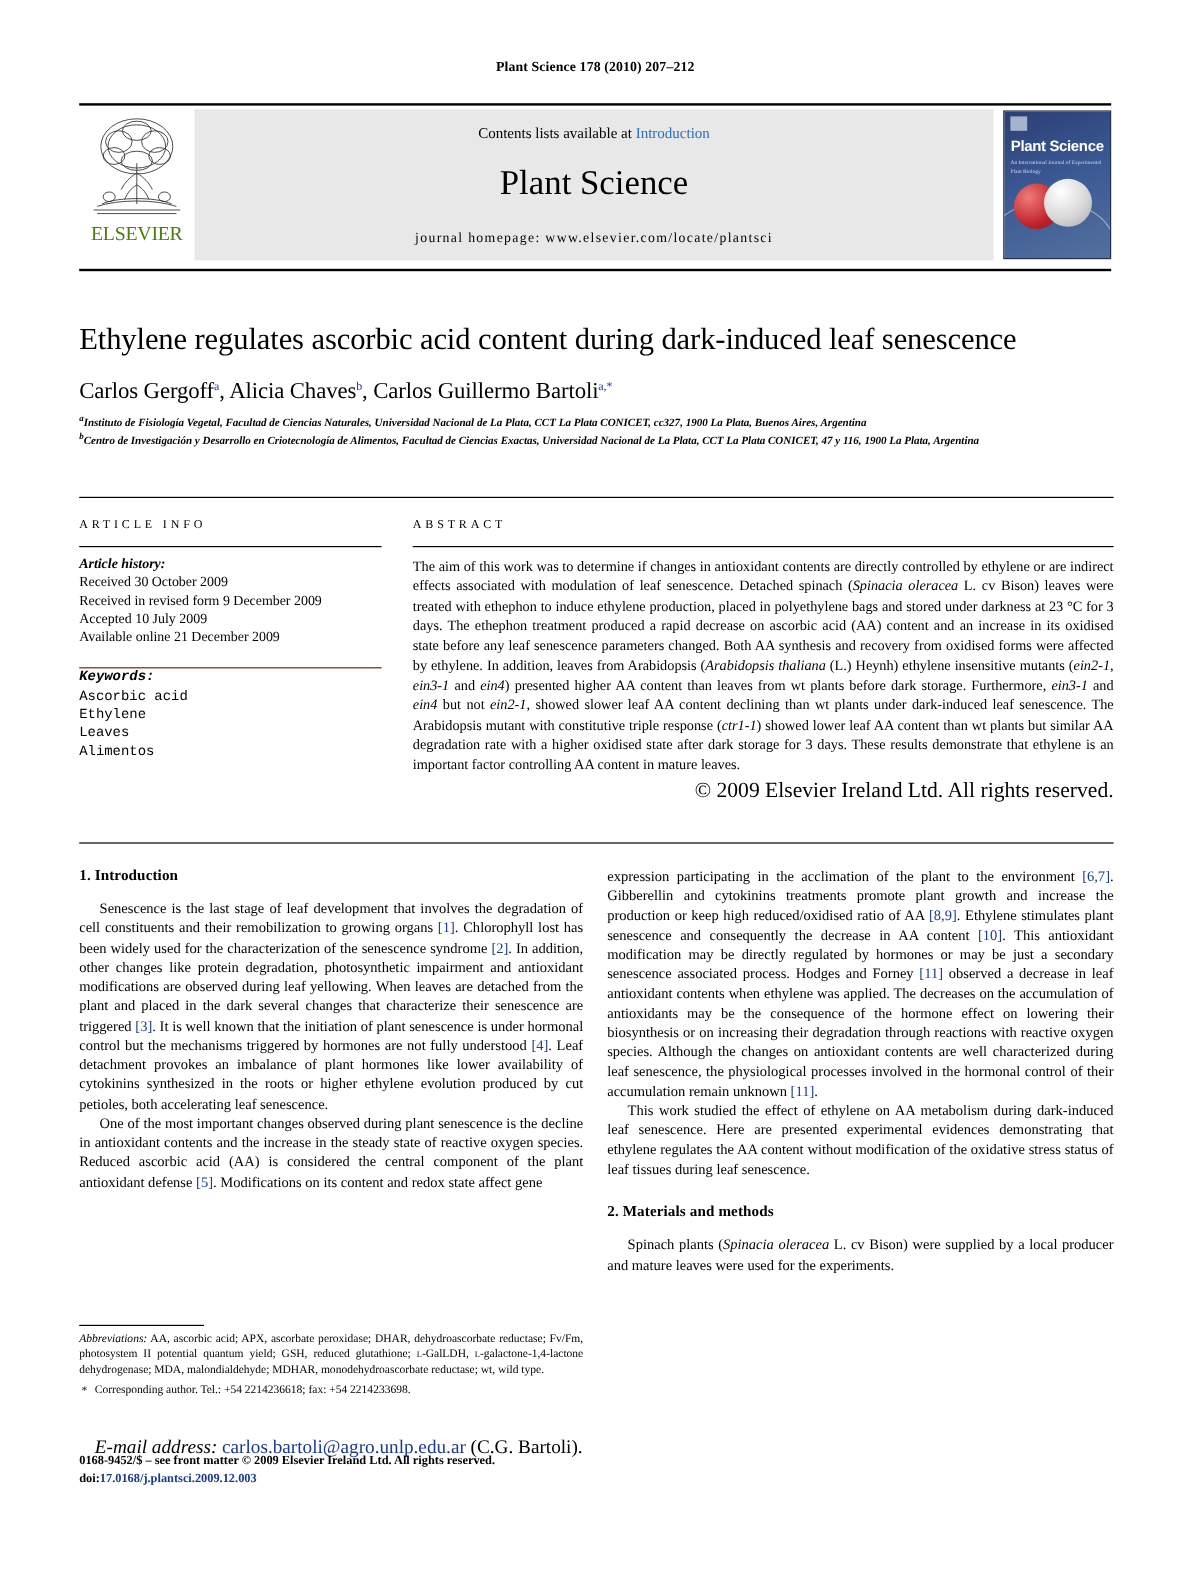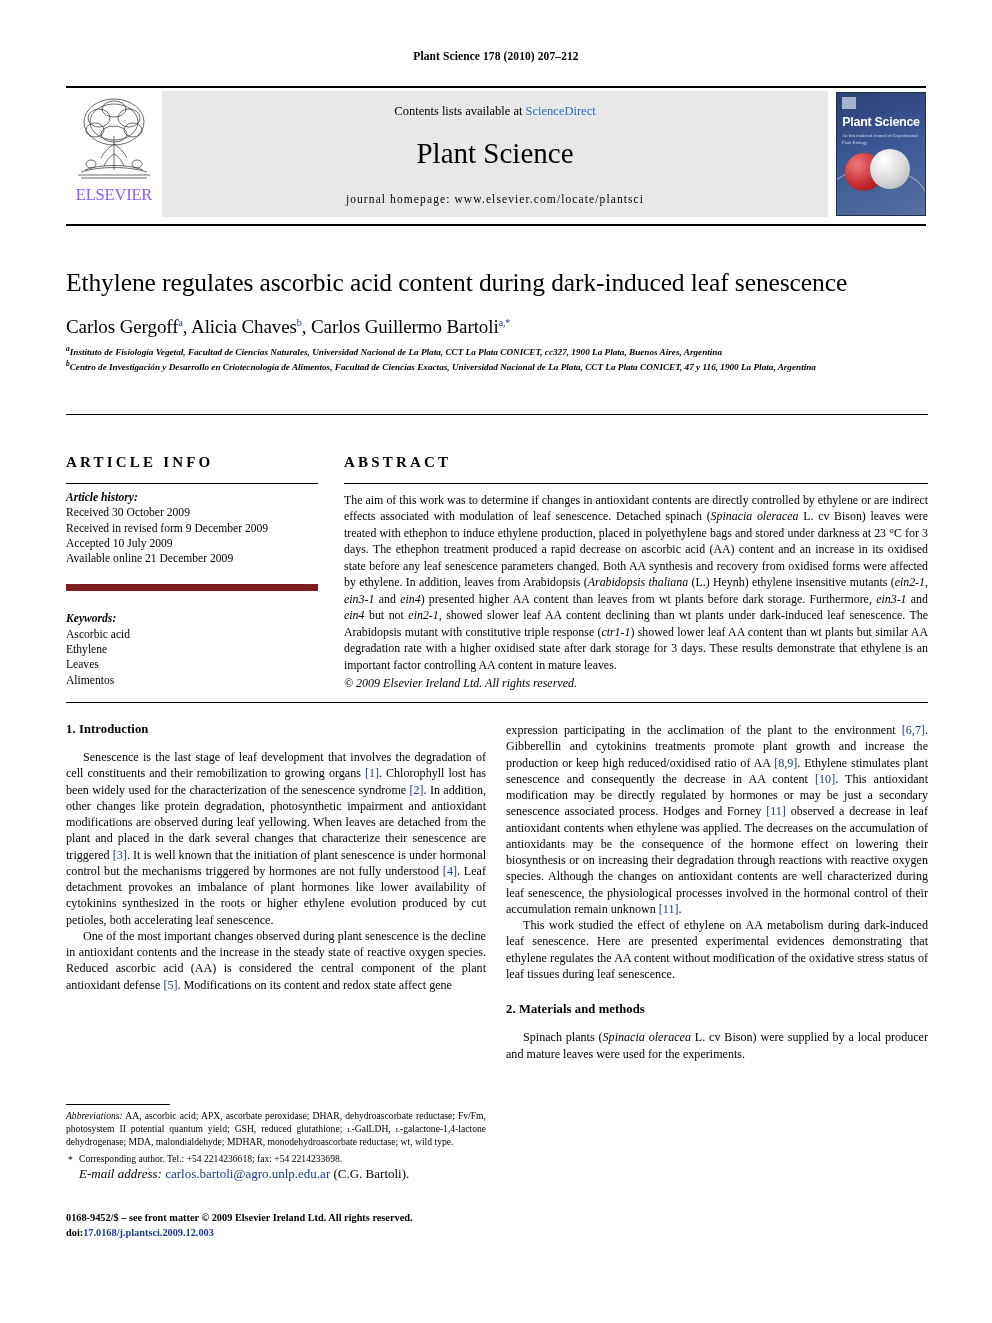--- a/index.html
+++ b/index.html
@@ -61,21 +61,21 @@
     justify-content: flex-start;
   }
   .elsevier-tree {
     width: 78px;
     height: 92px;
   }
   .elsevier-word {
     font-family: "Liberation Serif", serif;
     font-size: 16.5px;
     letter-spacing: -0.2px;
-    color: #8b5cf6;
+    color: #4d7c0f;
     font-weight: normal;
     margin-top: 1px;
     white-space: nowrap;
   }
   .masthead-center {
     flex: 1 1 auto;
     background: #e8e8e8;
     position: relative;
     margin: 3px 0 3px 0;
   }
@@ -209,59 +209,58 @@
     position: absolute;
     left: 66px; top: 432px;
     width: 252px;
   }
   .col-abs {
     position: absolute;
     left: 344px; top: 432px;
     width: 584px;
   }
   .sec-head {
-    font-size: 15px;
-    font-weight: bold;
+    font-size: 10px;
+    font-weight: normal;
     letter-spacing: 3.2px;
     text-transform: uppercase;
     font-family: "Liberation Serif", serif;
-    margin-top: 22px;
   }
   .hr-under {
     border-top: 1px solid #000;
     margin-top: 12px;
   }
   .info-body {
     font-size: 11.6px;
     line-height: 1.32;
     margin-top: 6px;
   }
   .info-body .lead {
     font-style: italic;
     font-weight: bold;
   }
   .info-block2 {
     margin-top: 18px;
-    padding-top: 20px;
-    border-top: 7px solid #7f1d1d;
+    padding-top: 0;
+    border-top: 1px solid #7f1d1d;
     font-size: 11.6px;
     line-height: 1.32;
+    font-family: Liberation Mono, monospace;
   }
   .abstract-body {
     font-size: 11.9px;
     line-height: 1.385;
     text-align: justify;
     margin-top: 8px;
   }
   .abstract-body i { font-style: italic; }
   .copyright {
-    text-align: left;
-    font-size: 12px;
+    text-align: right;
+    font-size: 18px;
     margin-top: 3px;
-    font-style: italic;
   }
 
   
   .body-left {
     position: absolute;
     left: 66px; top: 722px;
     width: 420px;
   }
   .body-right {
     position: absolute;
@@ -317,22 +316,23 @@
     line-height: 1.4;
     margin-top: 4px;
     padding-left: 13px;
     position: relative;
   }
   .fn-corr .star {
     position: absolute;
     left: 2px; top: 1px;
   }
   .fn-email {
-    font-size: 13px;
+    font-size: 16px;
     padding-left: 13px;
+    margin-top: 32px;
   }
   .fn-email .lead { font-style: italic; }
   .fn-email a, .fn-email .mail {
     color: #1a3a8f;
     text-decoration: none;
   }
 
   
   .imprint {
     position: absolute;
@@ -376,21 +376,21 @@
             <ellipse cx="62" cy="72" rx="5" ry="4"></ellipse>
             <path d="M3 83 L75 83"></path>
             <path d="M6 86 L72 86"></path>
           </g>
         </svg>
         <div class="elsevier-word">ELSEVIER</div>
       </div>
 
       <div class="masthead-center">
         <div class="contents-line">
-          <span>Contents lists available at </span><span class="sd-link">ScienceDirect</span>
+          <span>Contents lists available at </span><span class="sd-link">Introduction</span>
         </div>
         <div class="journal-name">Plant Science</div>
         <div class="homepage-line">journal homepage: www.elsevier.com/locate/plantsci</div>
       </div>
 
       <div class="cover-thumb">
         <div class="cover-els"></div>
         <div class="cover-title">Plant Science</div>
         <div class="cover-sub">An International Journal of Experimental Plant Biology</div>
         <div class="cover-arc"></div>

